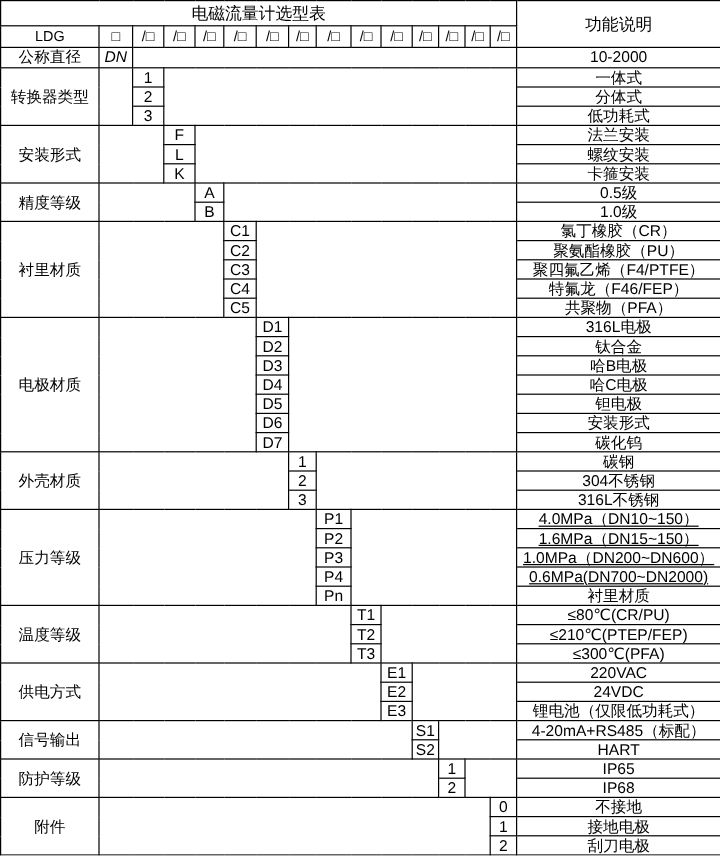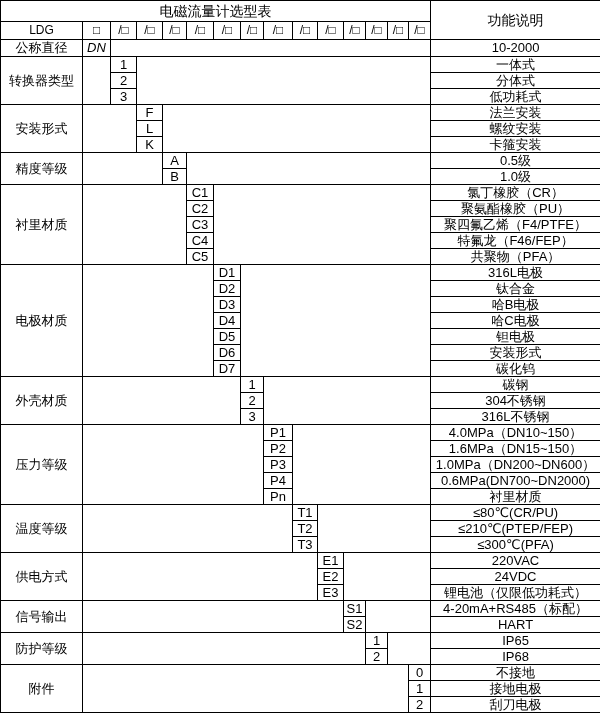--- a/index.html
+++ b/index.html
@@ -7,21 +7,21 @@
   table.sel{border-collapse:collapse;table-layout:fixed;width:600px;}
   table.sel td{border:1px solid #000;padding:0;text-align:center;vertical-align:middle;
     font-size:13px;line-height:1.05;white-space:nowrap;overflow:hidden;}
   tr.title-row td{height:20px;font-size:14px;}
   tr.code-row td{height:17px;font-size:12px;text-align:center;}
   tr.dn-row td{height:16px;}
   tr.opt-row td{height:15px;}
   td.model{ text-align:left;padding-left:6px;font-size:12px;}
   td.dncode{text-align:left;padding-left:4px;font-size:12px;font-style:italic;}
   td.codecell{font-size:12px;}
-  td.desc-left{text-align:left;padding-left:2px;}
+  td.desc-left{text-align:left;padding-left:2px;text-decoration:underline;}
   td.blank{background:#fff;}
   td.desc-head{font-size:14px;}
 </style>
 </head>
 <body>
 
 <table class="sel">
   <colgroup id="cols">
       <col style="width: 82px;">
       <col style="width: 28px;">

